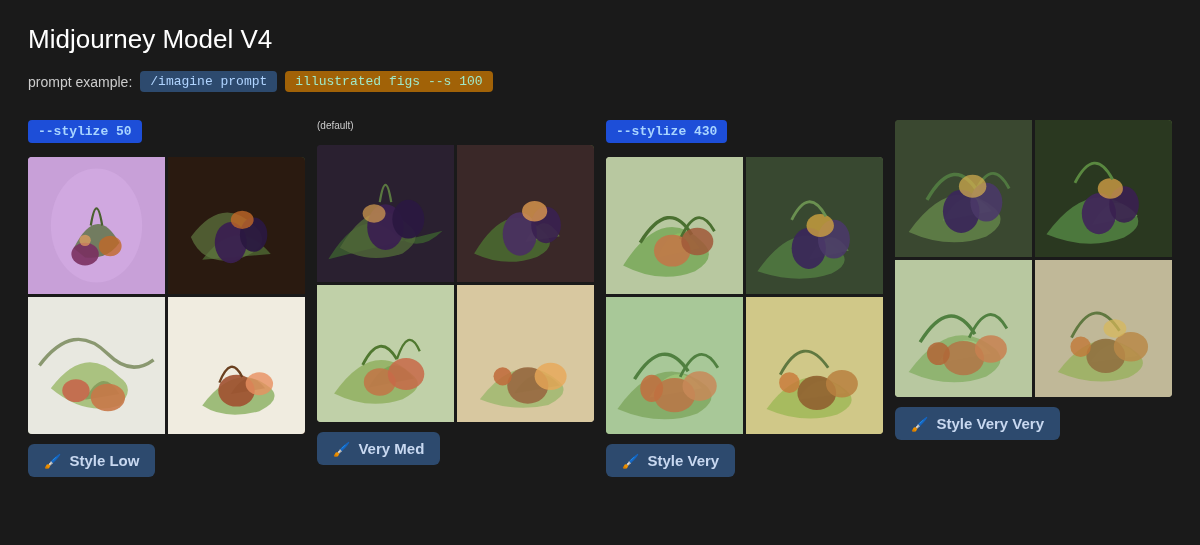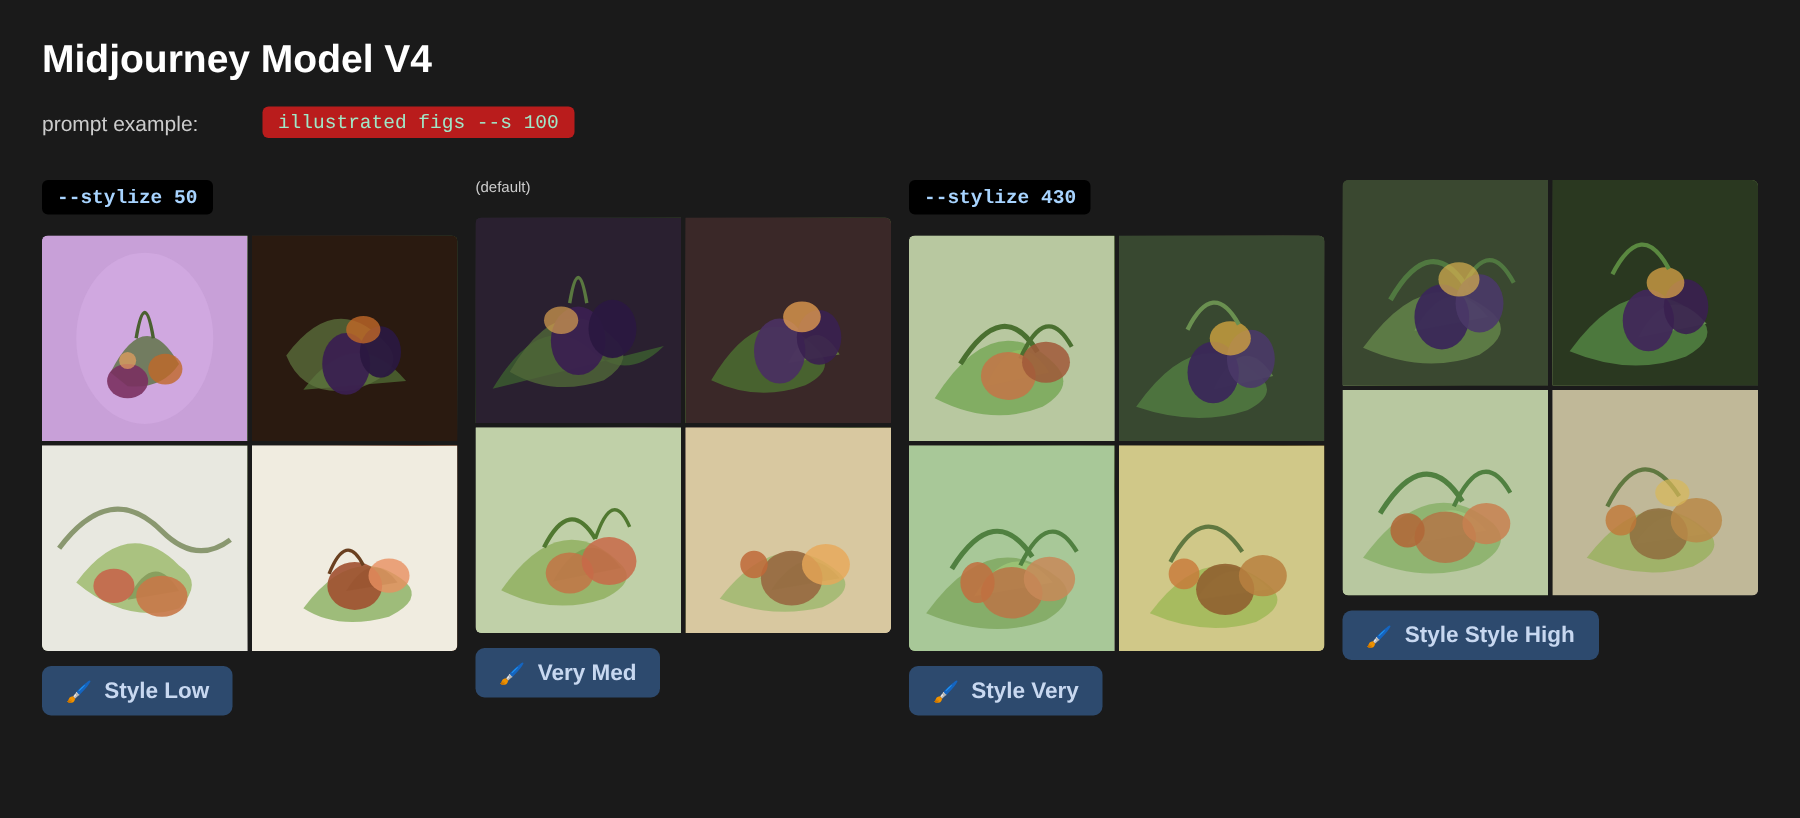--- a/index.html
+++ b/index.html
@@ -8,52 +8,51 @@
       background-color: #1a1a1a;
       font-family: 'Segoe UI', Arial, sans-serif;
       color: #e0e0e0;
       padding: 24px 28px;
       width: 1200px;
       min-height: 545px;
     }
 
     .page-title {
       font-size: 26px;
-      font-weight: 700;
+      font-weight: 400;
       color: #ffffff;
       margin-bottom: 16px;
     }
 
     .prompt-row {
       display: flex;
       align-items: center;
-      gap: 21px;
+      gap: 8px;
       margin-bottom: 28px;
       font-size: 14px;
       color: #cccccc;
     }
 
     .prompt-tag {
       background-color: #2d4a6e;
       color: #a8d4ff;
       font-family: 'Courier New', monospace;
       font-size: 13px;
       padding: 3px 10px;
       border-radius: 4px;
     }
 
     .prompt-tag.command {
       background-color: #2d4a6e;
       color: #b0d4ff;
     }
 
     .prompt-tag.args {
-      background-color: #b91c1c;
+      background-color: #a16207;
       color: #a0e8c8;
-      margin-left: 22px;
     }
 
     .columns-wrapper {
       display: flex;
       gap: 12px;
       align-items: flex-start;
     }
 
     .column {
       flex: 1;
@@ -63,21 +62,21 @@
     }
 
     .stylize-label {
       display: inline-flex;
       align-items: center;
       gap: 6px;
       margin-bottom: 4px;
     }
 
     .stylize-badge {
-      background-color: #000000;
+      background-color: #1d4ed8;
       color: #a8d4ff;
       font-family: 'Courier New', monospace;
       font-size: 13px;
       font-weight: bold;
       padding: 4px 10px;
       border-radius: 4px;
     }
 
     .stylize-default-text {
       font-size: 10px;
@@ -152,20 +151,21 @@
       font-size: 14px;
     }
   </style>
 </head>
 <body>
 
 <h1 class="page-title">Midjourney Model V4</h1>
 
 <div class="prompt-row">
   <span>prompt example:</span>
+  <span class="prompt-tag command">/imagine prompt</span>
   <span class="prompt-tag args">illustrated figs --s 100</span>
 </div>
 
 <div class="columns-wrapper">
 
   <div class="column">
     <div class="stylize-label">
       <span class="stylize-badge">--stylize 50</span>
     </div>
     <div class="image-grid col1">
@@ -373,17 +373,17 @@
           <ellipse cx="62" cy="84" rx="17" ry="15" fill="#907040" opacity="0.9"></ellipse>
           <ellipse cx="84" cy="76" rx="15" ry="13" fill="#b88848" opacity="0.85"></ellipse>
           <path d="M32 68 Q52 28 74 62" stroke="#607840" stroke-width="2.5" fill="none"></path>
           <circle cx="40" cy="76" r="9" fill="#c07838" opacity="0.8"></circle>
           <ellipse cx="70" cy="60" rx="10" ry="8" fill="#d8b858" opacity="0.7"></ellipse>
         </svg>
       </div>
     </div>
     <button class="style-button">
       <span class="brush-icon">🖌️</span>
-      <span>Style Style High</span>
+      <span>Style Very Very</span>
     </button>
   </div>
 
 </div>
 
 </body></html>

